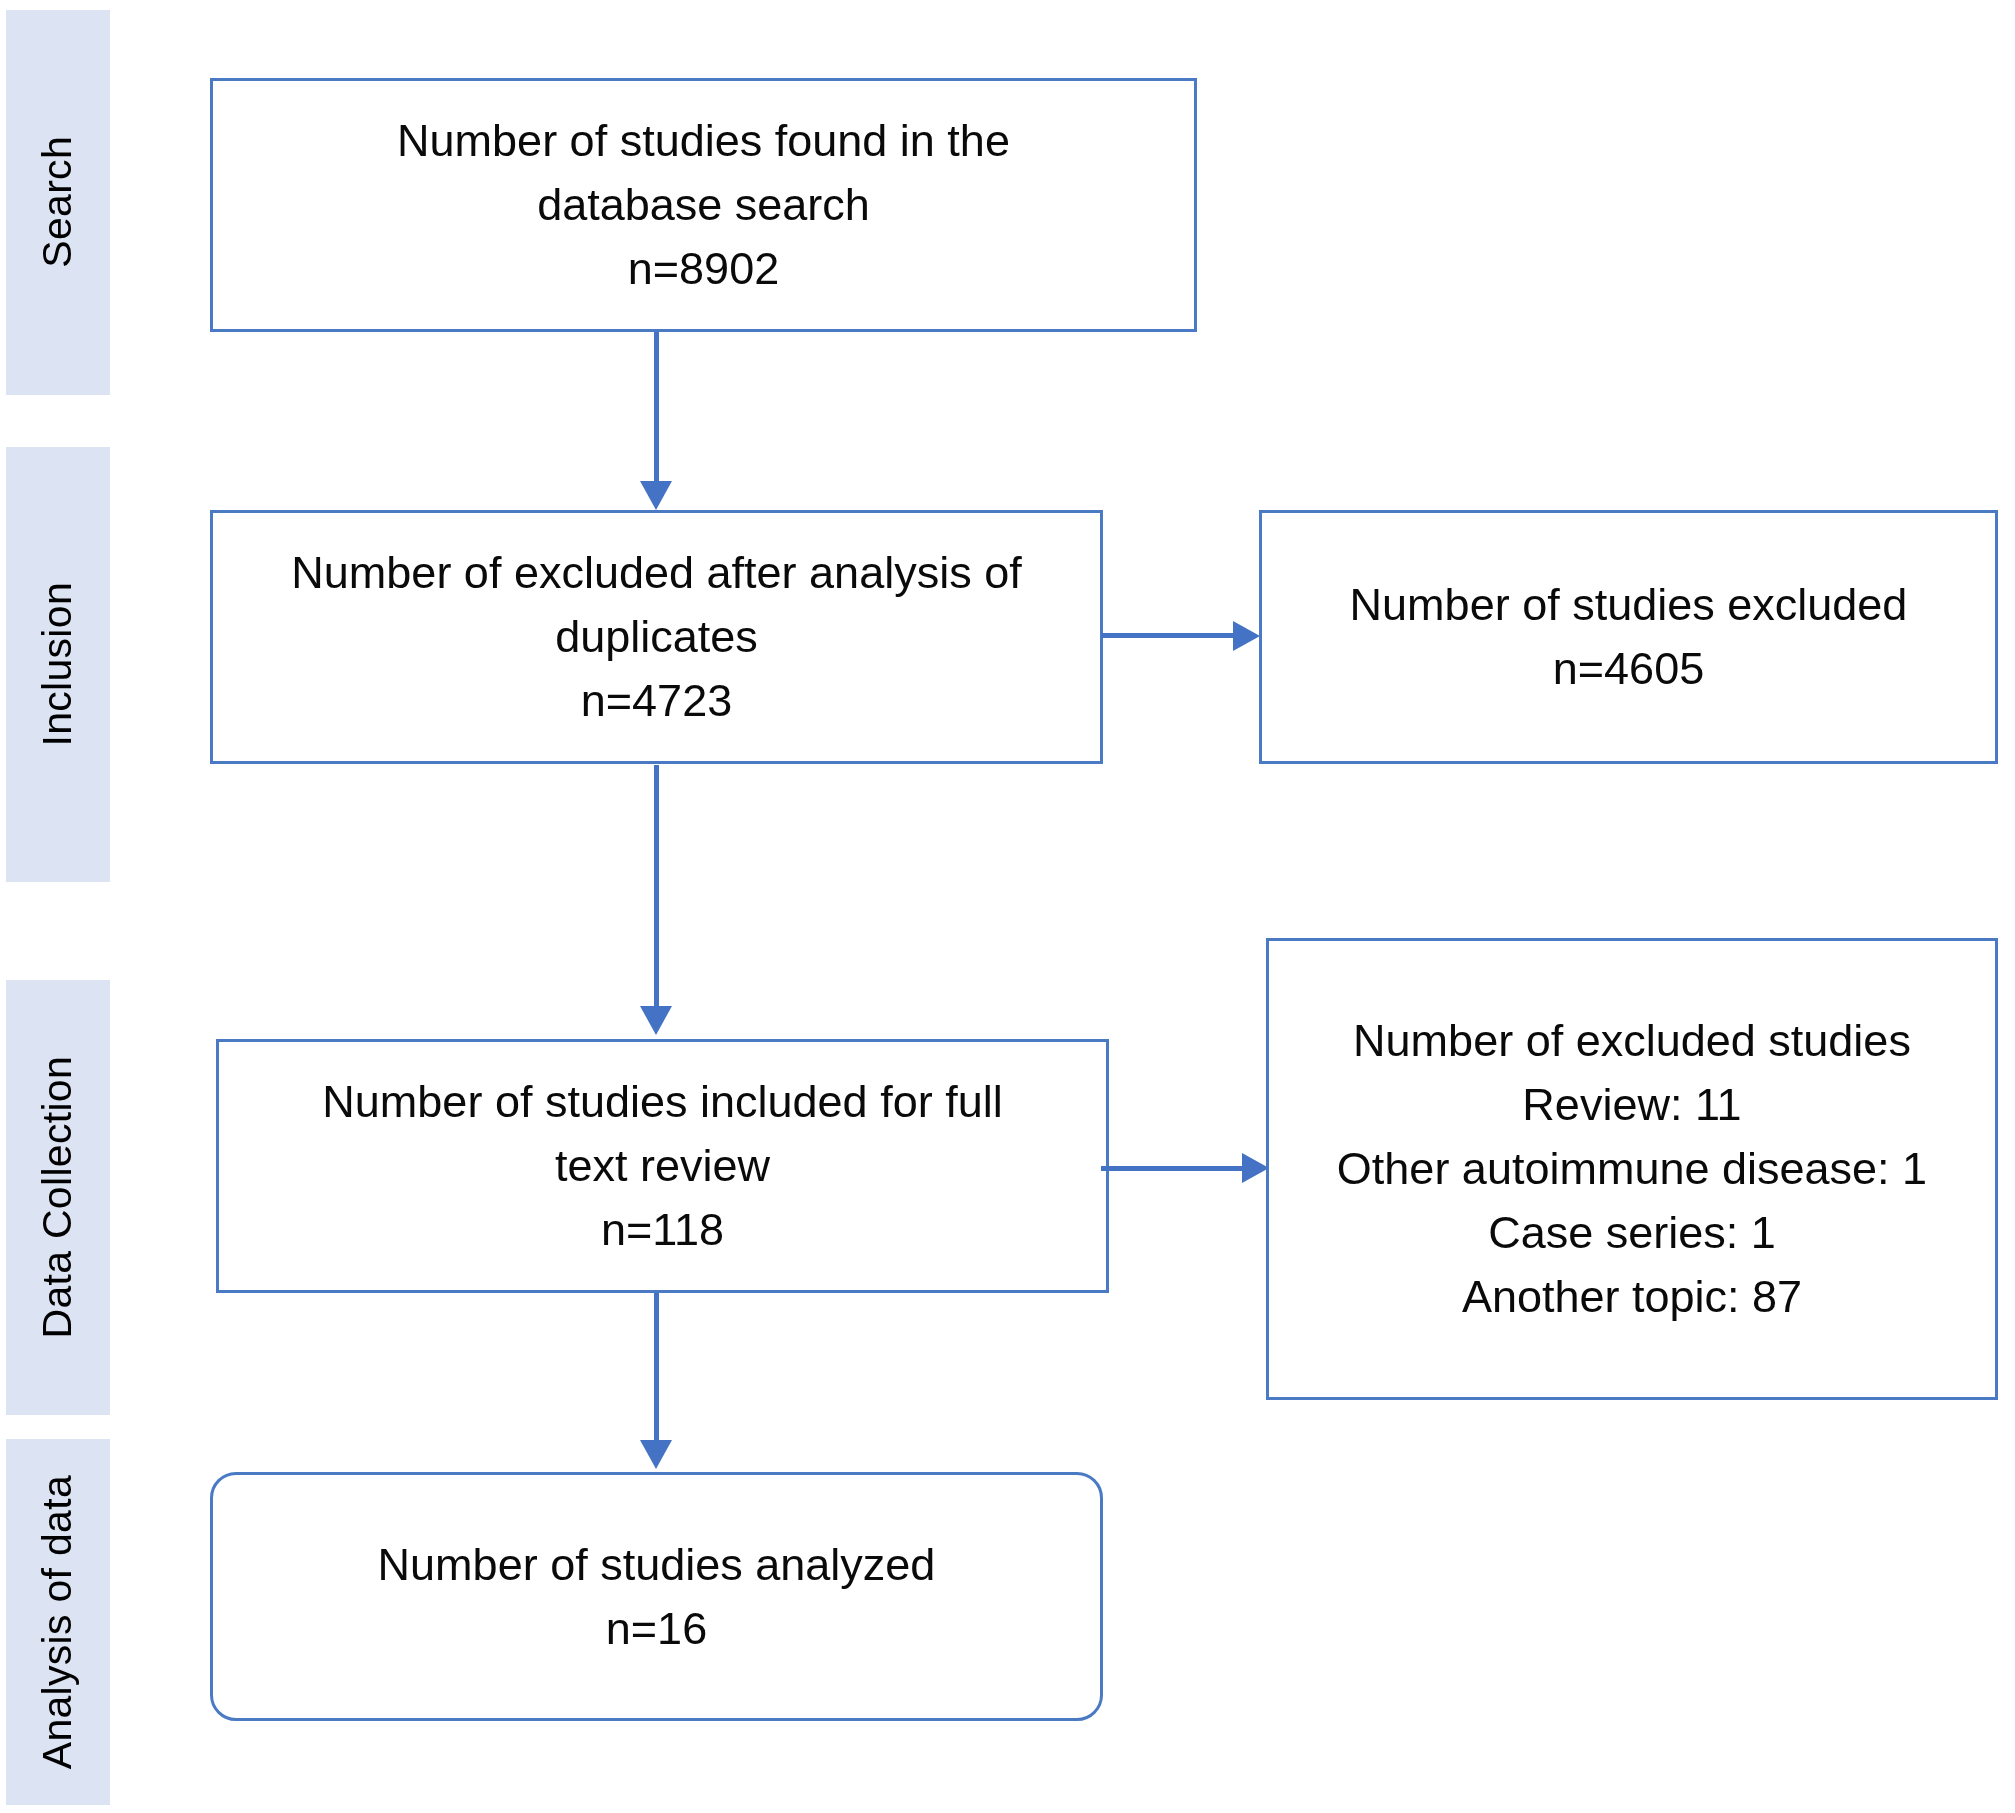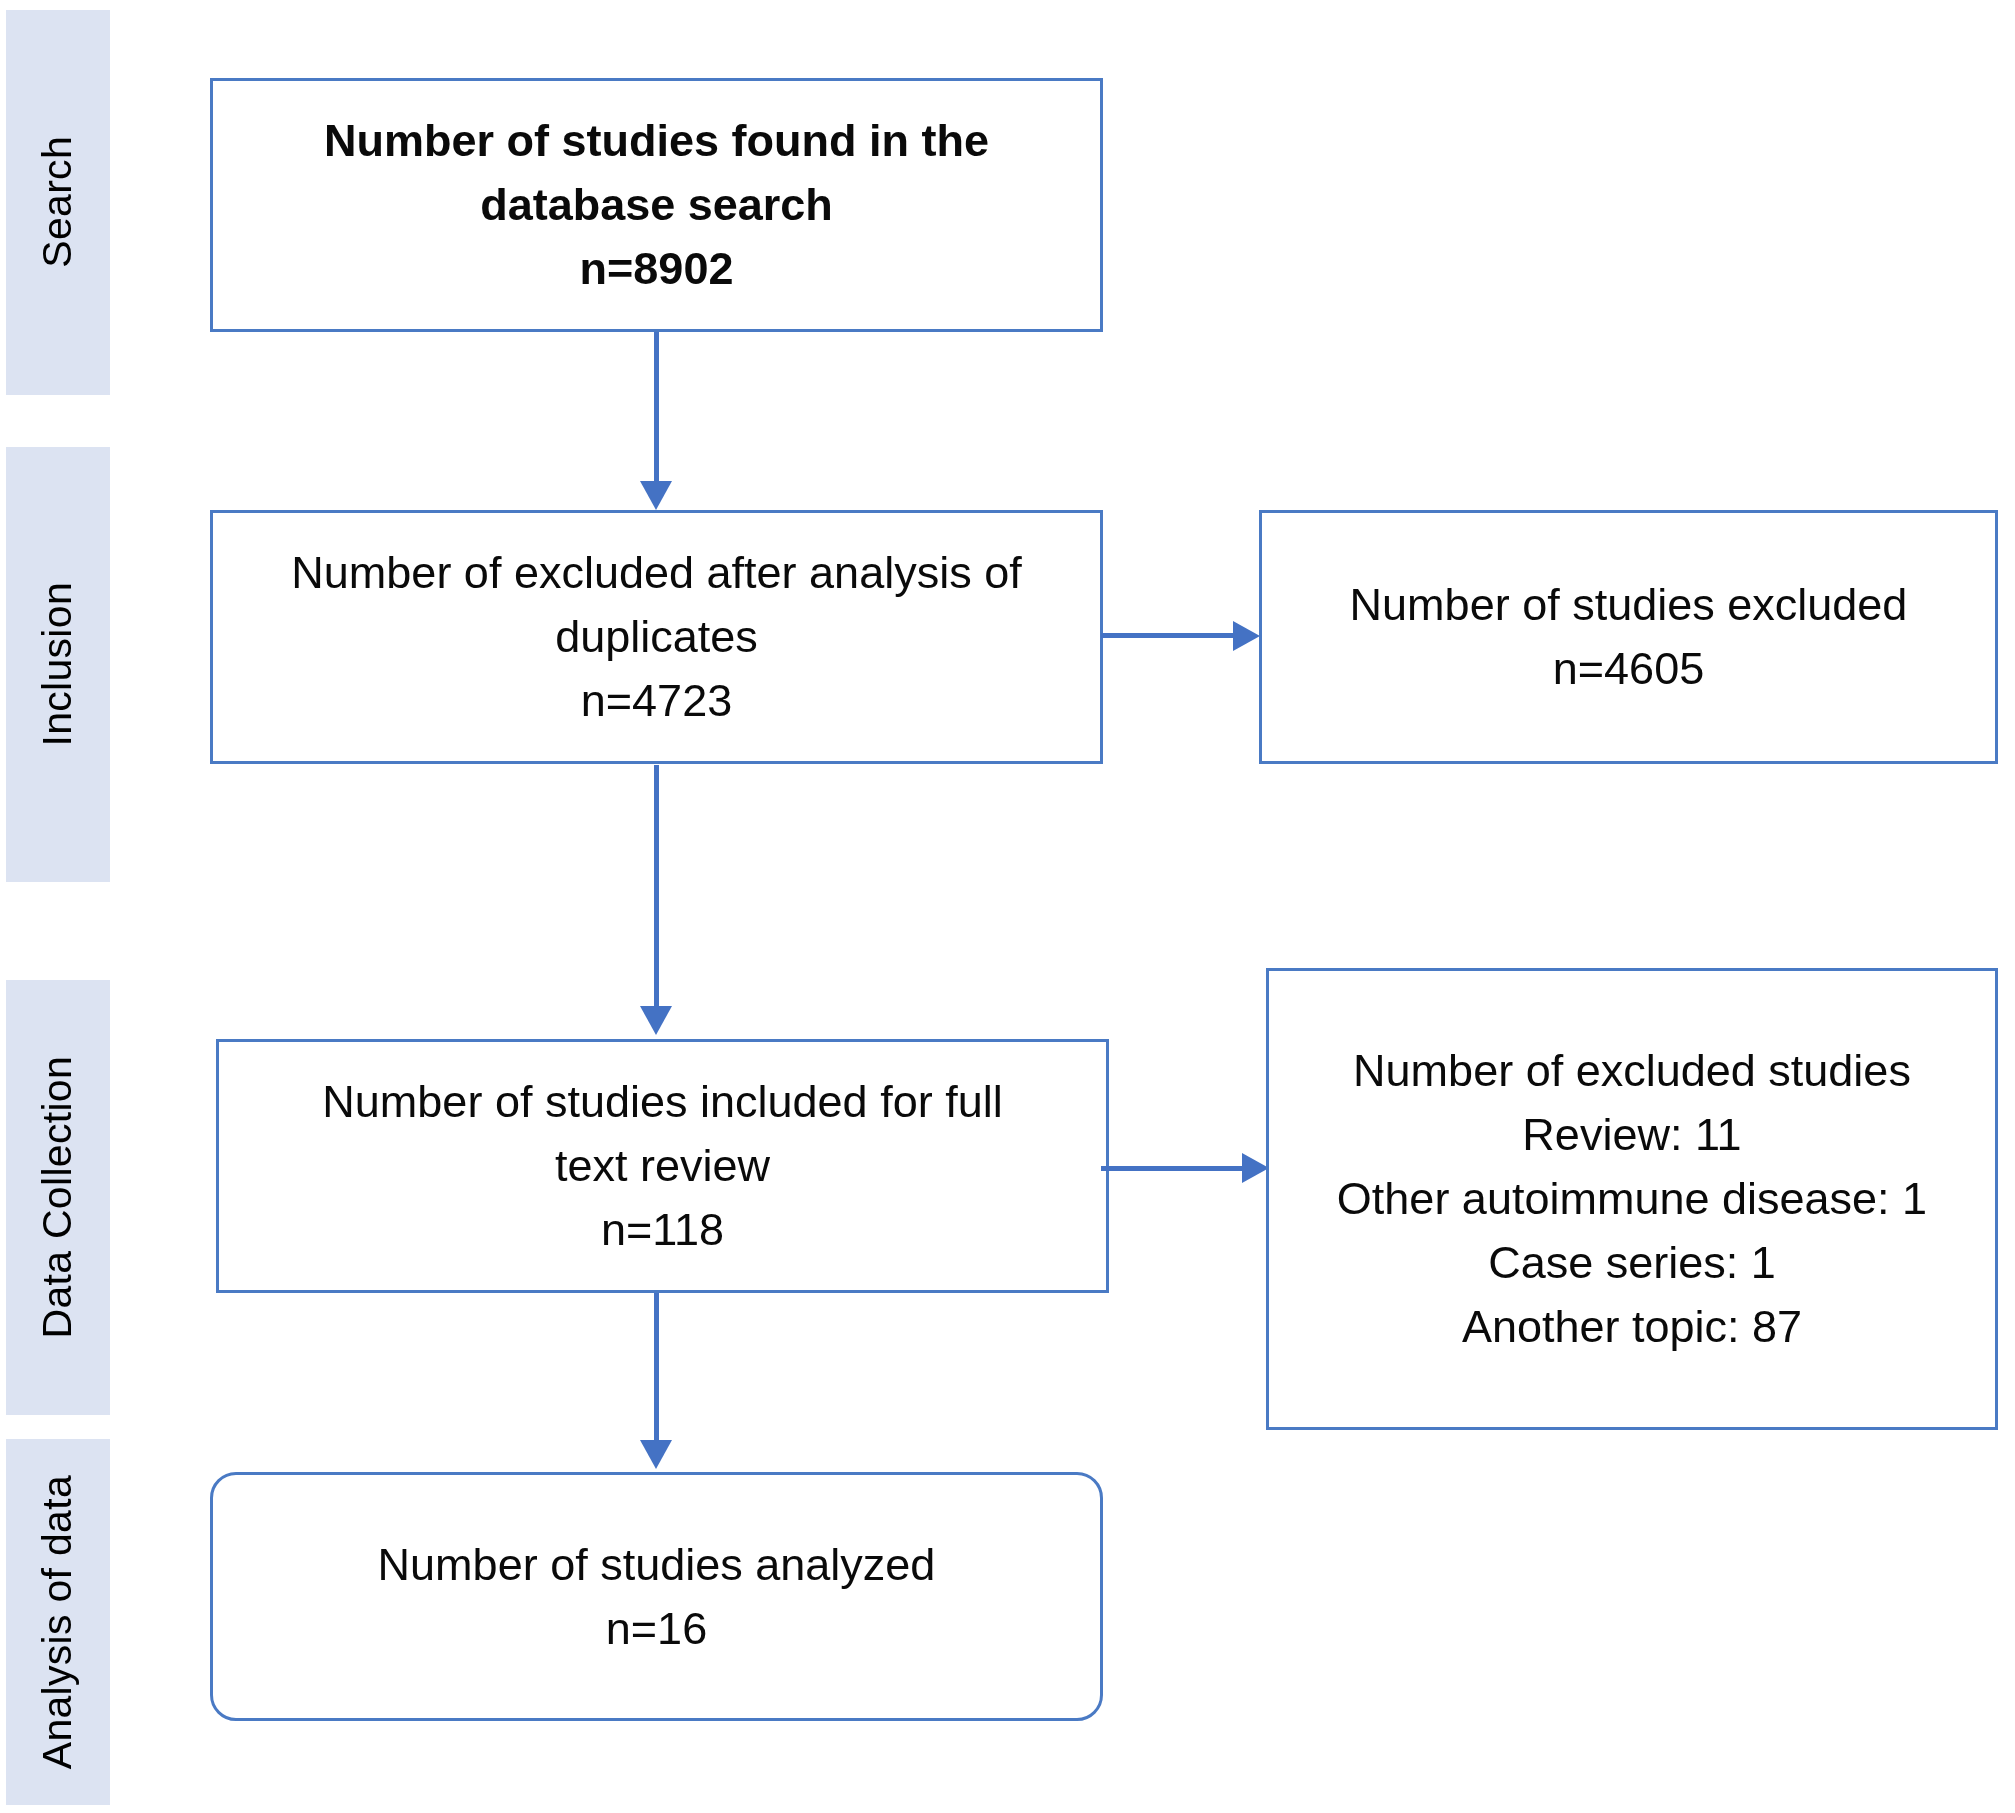--- a/index.html
+++ b/index.html
@@ -94,21 +94,21 @@
   </div>
 
   <div class="stage-bar" style="left:5.5px; top:980px; width:104px; height:435px;">
     <span class="stage-label">Data Collection</span>
   </div>
 
   <div class="stage-bar" style="left:5.5px; top:1439px; width:104px; height:366px;">
     <span class="stage-label">Analysis of data</span>
   </div>
 
-  <div class="flow-box" style="left:210px; top:78px; width:893px; height:254px;font-weight:bold;">
+  <div class="flow-box" style="left:210px; top:78px; width:987px; height:254px;">
     <div class="box-text">
       <div class="box-line">Number of studies found in the</div>
       <div class="box-line">database search</div>
       <div class="box-line">n=8902</div>
     </div>
   </div>
 
   <div class="conn-v" style="left:654px; top:332px; height:153px;"></div>
   <div class="arrow-down" style="left:640px; top:481px;"></div>
 
@@ -137,21 +137,21 @@
     <div class="box-text">
       <div class="box-line">Number of studies included for full</div>
       <div class="box-line">text review</div>
       <div class="box-line">n=118</div>
     </div>
   </div>
 
   <div class="conn-h" style="left:1101px; top:1166px; width:146px;"></div>
   <div class="arrow-right" style="left:1242px; top:1153px;"></div>
 
-  <div class="flow-box" style="left:1266px; top:968px; width:732px; height:462px;">
+  <div class="flow-box" style="left:1266px; top:938px; width:732px; height:462px;">
     <div class="box-text">
       <div class="box-line">Number of excluded studies</div>
       <div class="box-line">Review: 11</div>
       <div class="box-line">Other autoimmune disease: 1</div>
       <div class="box-line">Case series: 1</div>
       <div class="box-line">Another topic: 87</div>
     </div>
   </div>
 
   <div class="conn-v" style="left:654px; top:1293px; height:150px;"></div>

